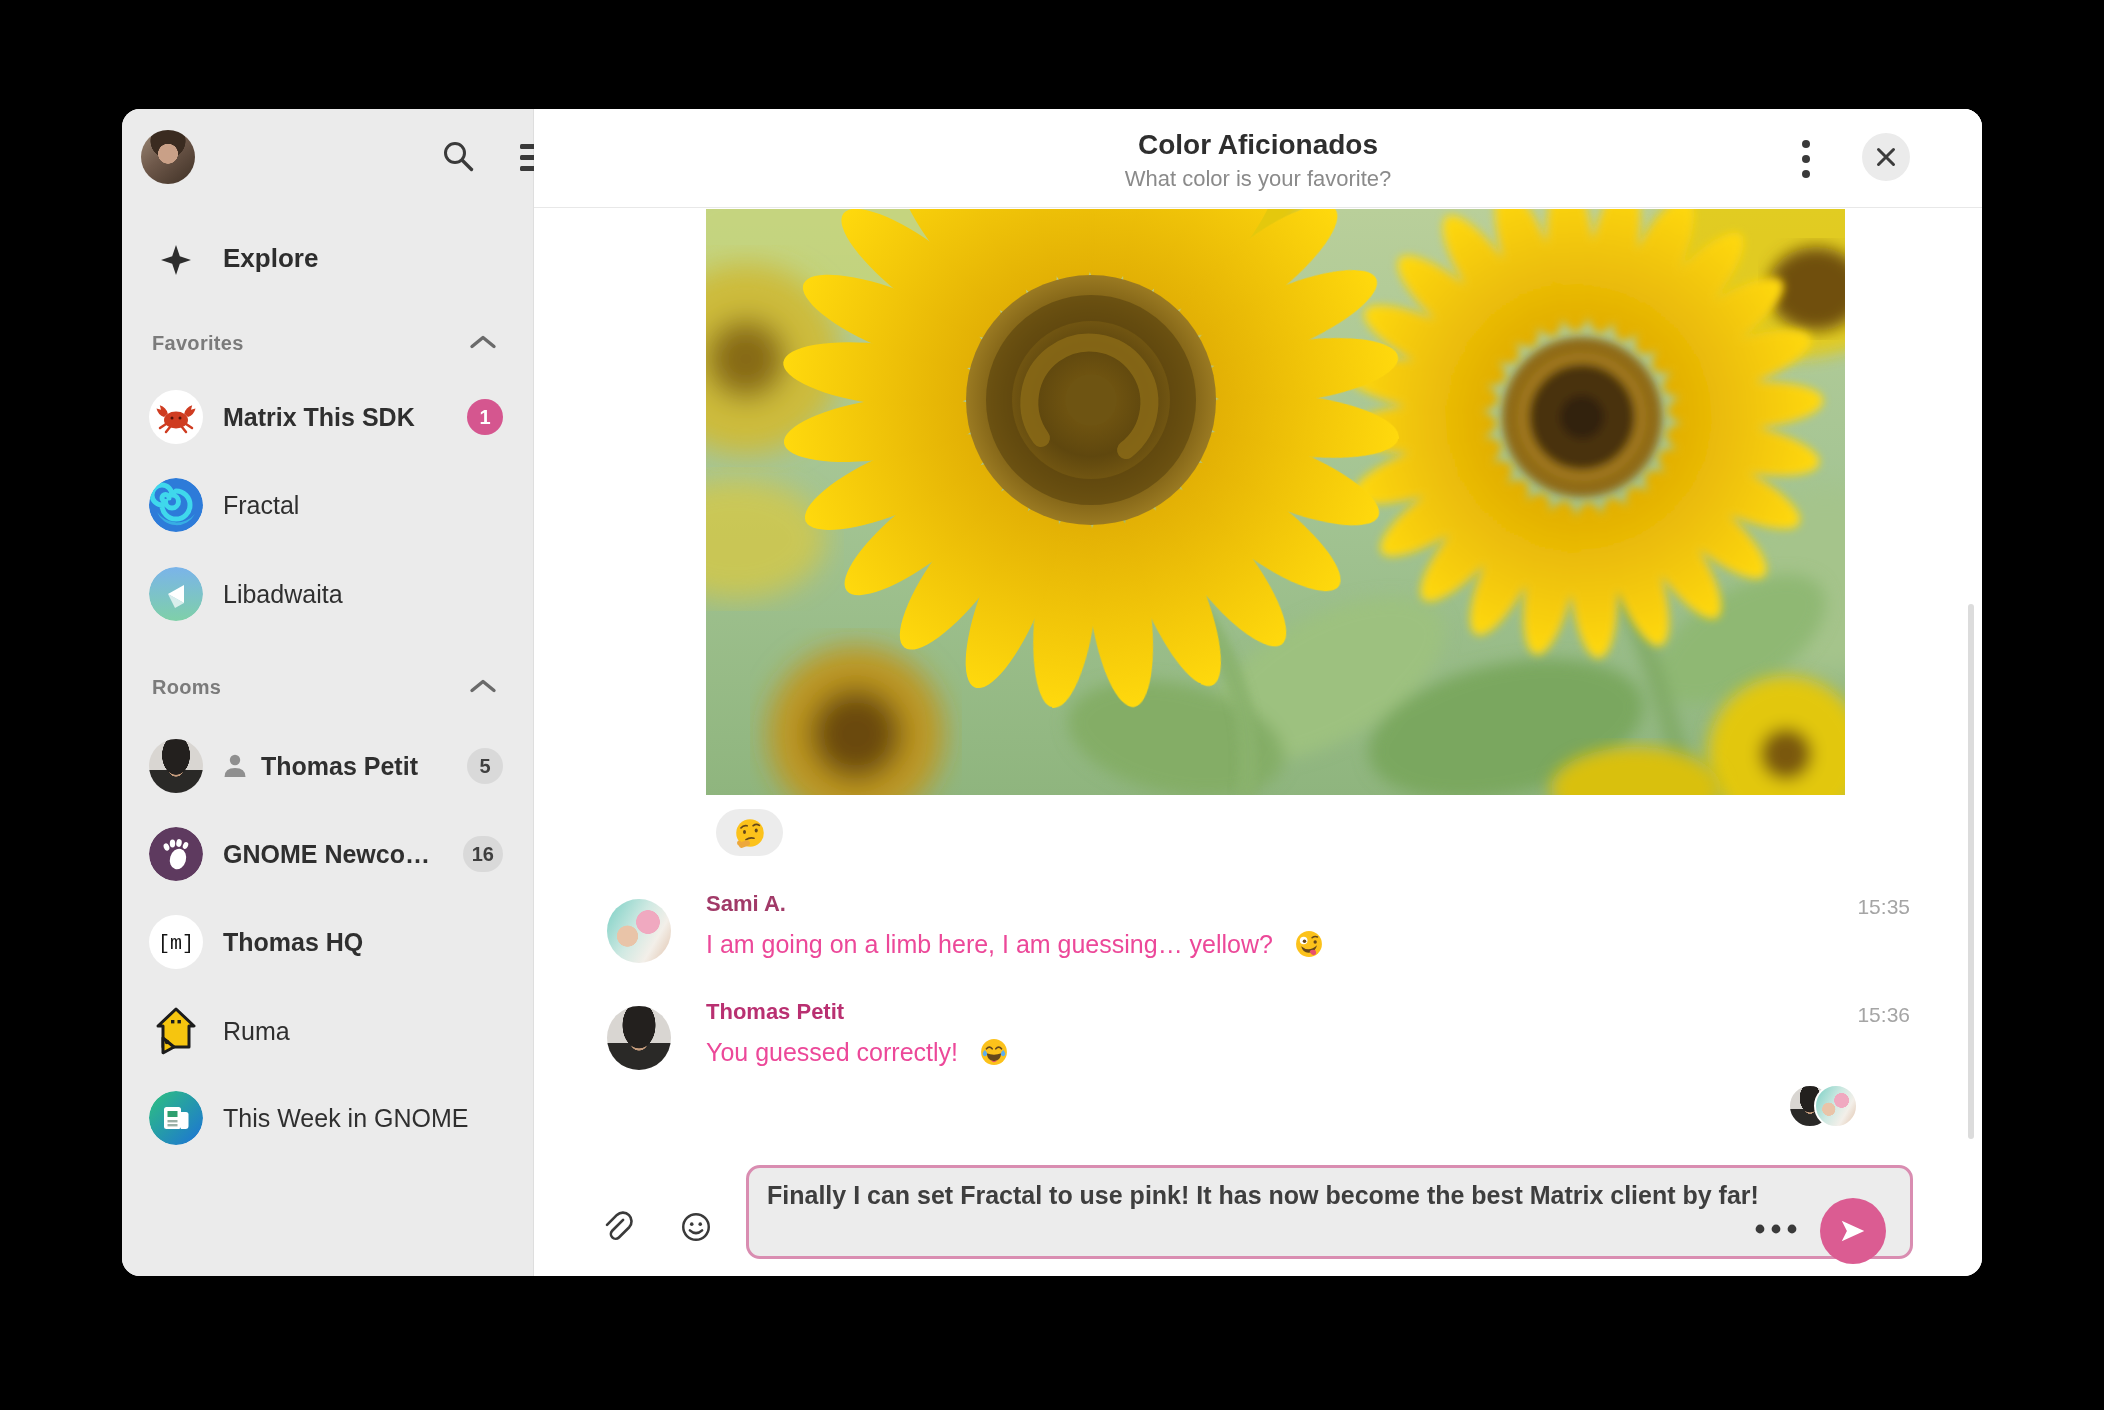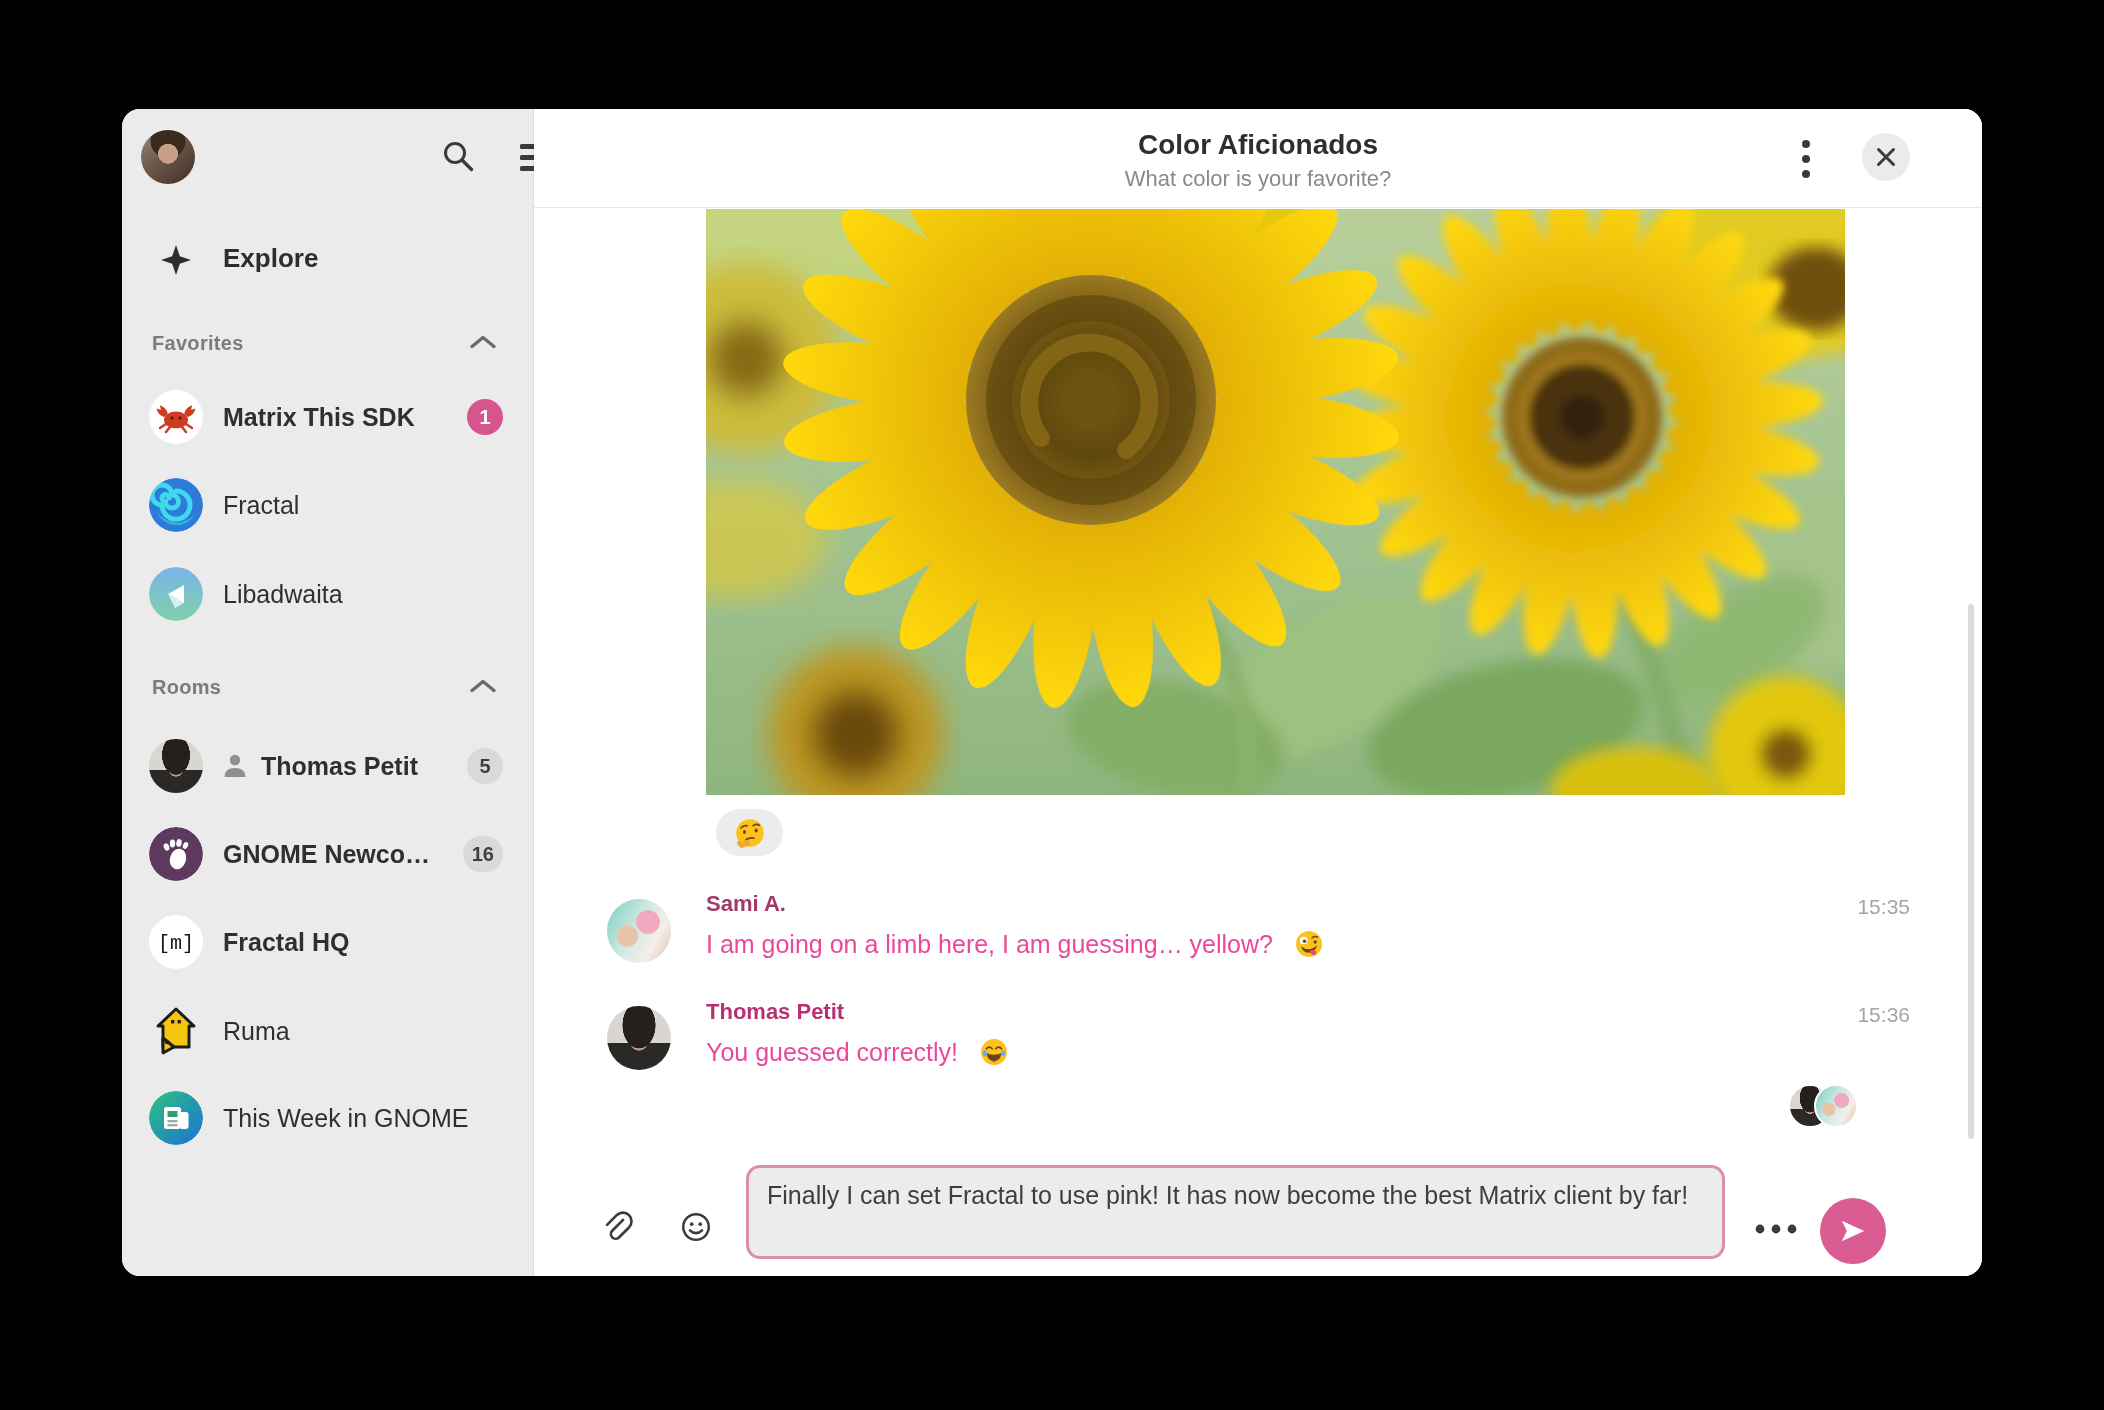--- a/index.html
+++ b/index.html
@@ -77,23 +77,23 @@
   .msg-text { position:absolute; left:172px; font-size:25px; color:#ec4899; display:flex; align-items:center; gap:21px; }
   #m1-text { top:820px; } #m2-text { top:928px; }
   .time { position:absolute; right:72px; font-size:21px; color:#a5a5a5; }
   #t1 { top:786px; } #t2 { top:894px; }
 
   .receipt { position:absolute; top:975px; width:44px; height:44px; border-radius:50%; border:2px solid #fff; }
   #rc1 { left:1254px; z-index:1; } #rc2 { left:1280px; z-index:2; }
 
   #attach-btn { position:absolute; left:60px; top:1096px; width:44px; height:44px; display:flex; align-items:center; justify-content:center; }
   #emoji-btn { position:absolute; left:140px; top:1096px; width:44px; height:44px; display:flex; align-items:center; justify-content:center; }
-  .input-box { position:absolute; left:212px; top:1056px; width:979px; height:94px; background:#ececec;
+  .input-box { position:absolute; left:212px; top:1056px; width:1167px; height:94px; background:#ececec;
                border:3px solid #d98db1; border-radius:14px; padding:9px 18px; font-size:25px;
-               line-height:37px; color:#3e3e3e; cursor:text; overflow:hidden; }
+               line-height:37px; color:#3e3e3e; cursor:text; overflow:hidden;font-weight:bold; }
   #more-btn { position:absolute; left:1216px; top:1100px; width:52px; height:40px; display:flex; align-items:center; justify-content:center; }
   .send-btn { position:absolute; left:1286px; top:1089px; width:66px; height:66px; border-radius:50%;
               background:#db5c92; display:flex; align-items:center; justify-content:center; }
   .scrollbar { position:absolute; right:8px; top:495px; width:6px; height:535px; border-radius:3px; background:#dcdcdc; }
 </style>
 </head>
 <body>
 
 <div class="stage" data-interactable="false">
 <div class="window" data-interactable="false">
@@ -201,21 +201,21 @@
       <span class="s-label bold" data-interactable="false">GNOME Newco…</span>
       <span class="badge badge-gray" data-interactable="false">16</span>
     </div>
 
     <div class="s-row" style="top:797px" data-interactable="true">
       <div class="s-avatar av-matrix" data-interactable="false">
         <svg width="54" height="54" viewBox="0 0 54 54">
           <text x="27" y="34" text-anchor="middle" font-family="'Liberation Mono', monospace" font-size="20" fill="#141414" data-interactable="false">[m]</text>
         </svg>
       </div>
-      <span class="s-label bold" data-interactable="false">Fractal HQ</span>
+      <span class="s-label bold" data-interactable="false">Thomas HQ</span>
     </div>
 
     <div class="s-row" style="top:886px" data-interactable="true">
       <div class="s-avatar" data-interactable="false">
         <svg width="54" height="54" viewBox="0 0 54 54">
           <g stroke="#1c1c1c" stroke-width="3" stroke-linejoin="round">
             <path d="M27 5 L45 22 L40 22 L40 43 L14 43 L14 22 L9 22 Z" fill="#f6c50f"></path>
             <path d="M14 34 L14 49 L25 43 Z" fill="#f6c50f"></path>
           </g>
           <rect x="22" y="16" width="3.4" height="3.4" fill="#1c1c1c"></rect>

